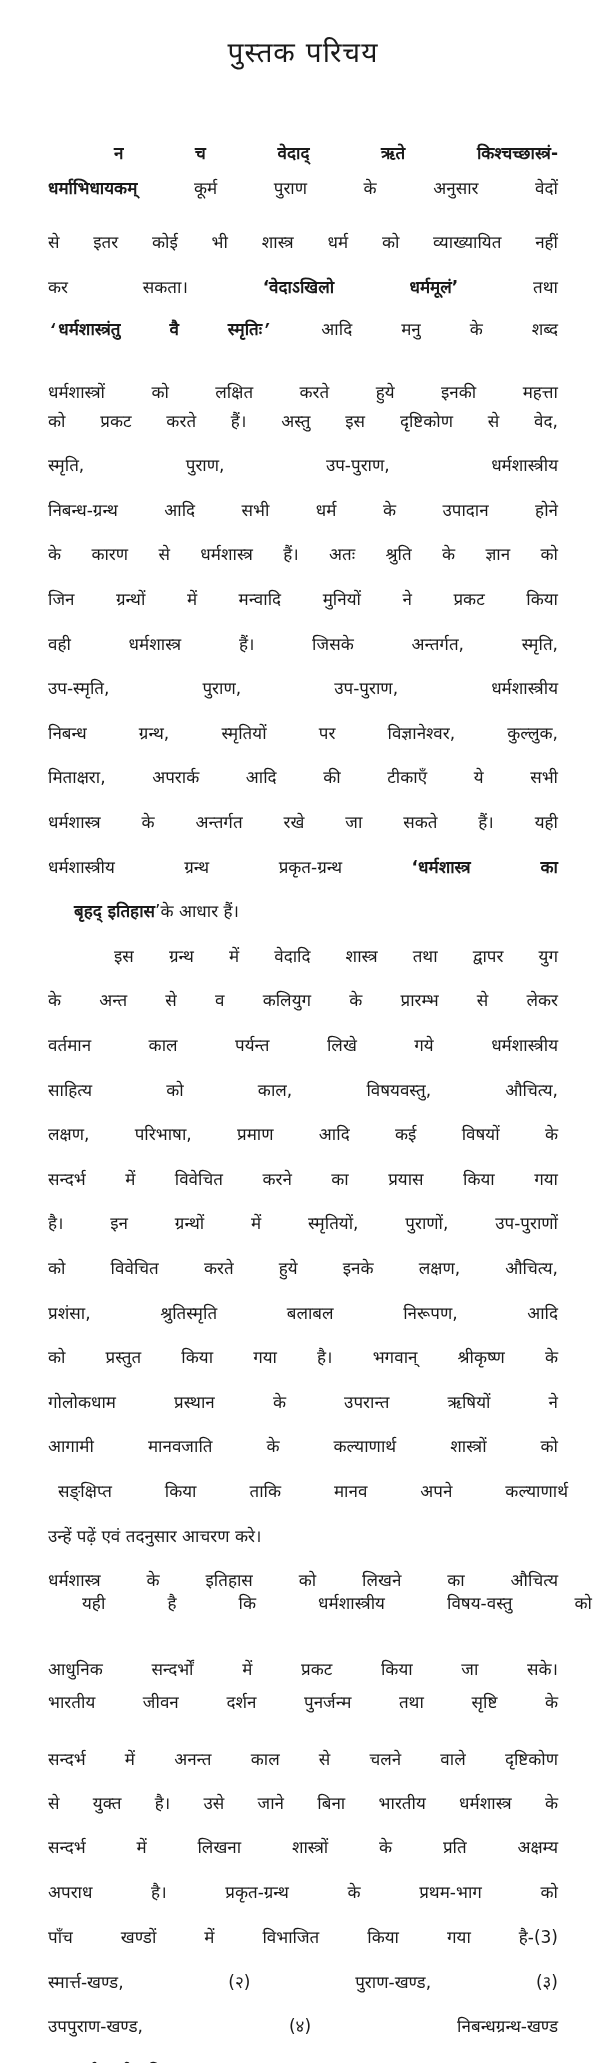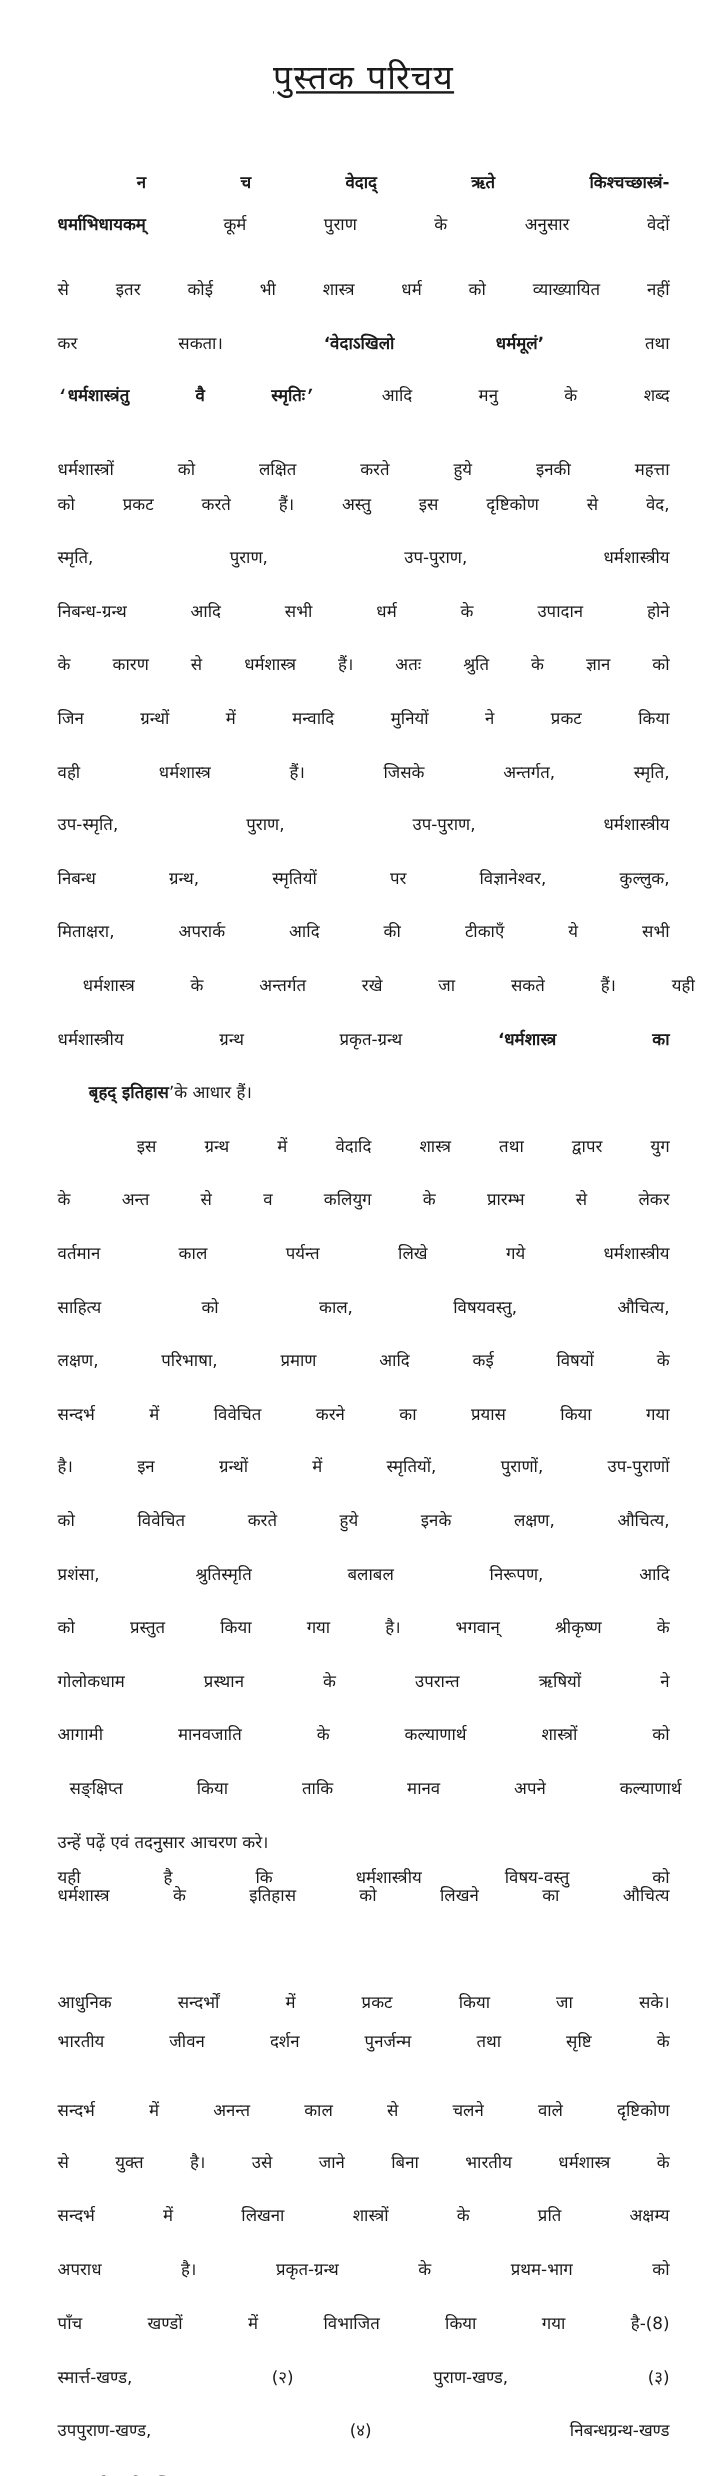--- a/index.html
+++ b/index.html
@@ -1,19 +1,19 @@
 <!DOCTYPE html>
 <html><head>
 <meta charset="utf-8">
 <style>
   html, body { margin: 0; padding: 0; background: #ffffff; }
   body { width: 600px; height: 2063px; overflow: hidden; position: relative; color: #1a1a1a; }
   .page { position: absolute; left: 48px; top: 0; width: 510px; font-family: "DejaVu Sans", "Liberation Sans", sans-serif; }
-  .title { position: absolute; left: 0; width: 510px; top: 44px; text-align: center; font-size: 28px; font-weight: normal; letter-spacing: 1px; margin: 0; text-decoration: underline; }
-  .line { position: absolute; left: 0; width: 510px; font-size: 14px; line-height: 30px; white-space: nowrap; }
+  .title { position: absolute; left: 0; width: 510px; top: 32px; text-align: center; font-size: 28px; font-weight: normal; letter-spacing: 1px; margin: 0; }
+  .line { position: absolute; left: 0; width: 510px; font-size: 17px; line-height: 30px; white-space: nowrap; }
   .line.justify { text-align: justify; text-align-last: justify; }
   .line.indent { left: 66px; width: 444px; }
   .b { font-weight: bold; }
 </style>
 </head>
 <body>
 
 <div class="page">
   <h1 class="title">पुस्तक परिचय</h1>
   <div id="body-lines">
@@ -25,43 +25,43 @@
       <div class="line justify" style="top: 361px; margin-top: 16px;"><span>धर्मशास्त्रों को लक्षित करते हुये इनकी महत्ता</span></div>
       <div class="line justify" style="top: 405.6px;"><span>को प्रकट करते हैं। अस्तु इस दृष्टिकोण से वेद,</span></div>
       <div class="line justify" style="top: 450.2px;"><span>स्मृति, पुराण, उप-पुराण, धर्मशास्त्रीय</span></div>
       <div class="line justify" style="top: 494.8px;"><span>निबन्ध-ग्रन्थ आदि सभी धर्म के उपादान होने</span></div>
       <div class="line justify" style="top: 539.4px;"><span>के कारण से धर्मशास्त्र हैं। अतः श्रुति के ज्ञान को</span></div>
       <div class="line justify" style="top: 584px;"><span>जिन ग्रन्थों में मन्वादि मुनियों ने प्रकट किया</span></div>
       <div class="line justify" style="top: 628.6px;"><span>वही धर्मशास्त्र हैं। जिसके अन्तर्गत, स्मृति,</span></div>
       <div class="line justify" style="top: 673.2px;"><span>उप-स्मृति, पुराण, उप-पुराण, धर्मशास्त्रीय</span></div>
       <div class="line justify" style="top: 717.8px;"><span>निबन्ध ग्रन्थ, स्मृतियों पर विज्ञानेश्वर, कुल्लुक,</span></div>
       <div class="line justify" style="top: 762.4px;"><span>मिताक्षरा, अपरार्क आदि की टीकाएँ ये सभी</span></div>
-      <div class="line justify" style="top: 807px; margin-left: 21px;"><span>धर्मशास्त्र के अन्तर्गत रखे जा सकते हैं। यही</span></div>
+      <div class="line justify" style="top: 807px;"><span>धर्मशास्त्र के अन्तर्गत रखे जा सकते हैं। यही</span></div>
       <div class="line justify" style="top: 851.6px;"><span>धर्मशास्त्रीय ग्रन्थ प्रकृत-ग्रन्थ </span><span class="b">‘धर्मशास्त्र का</span></div>
       <div class="line" style="top: 896.2px; margin-left: 26px;"><span class="b">बृहद् इतिहास</span><span>’के आधार हैं।</span></div>
       <div class="line justify indent" style="top: 940.8px;"><span>इस ग्रन्थ में वेदादि शास्त्र तथा द्वापर युग</span></div>
       <div class="line justify" style="top: 985.4px;"><span>के अन्त से व कलियुग के प्रारम्भ से लेकर</span></div>
       <div class="line justify" style="top: 1030px;"><span>वर्तमान काल पर्यन्त लिखे गये धर्मशास्त्रीय</span></div>
       <div class="line justify" style="top: 1074.6px;"><span>साहित्य को काल, विषयवस्तु, औचित्य,</span></div>
       <div class="line justify" style="top: 1119.2px;"><span>लक्षण, परिभाषा, प्रमाण आदि कई विषयों के</span></div>
       <div class="line justify" style="top: 1163.8px;"><span>सन्दर्भ में विवेचित करने का प्रयास किया गया</span></div>
       <div class="line justify" style="top: 1208.4px;"><span>है। इन ग्रन्थों में स्मृतियों, पुराणों, उप-पुराणों</span></div>
       <div class="line justify" style="top: 1253px;"><span>को विवेचित करते हुये इनके लक्षण, औचित्य,</span></div>
       <div class="line justify" style="top: 1297.6px;"><span>प्रशंसा, श्रुतिस्मृति बलाबल निरूपण, आदि</span></div>
       <div class="line justify" style="top: 1342.2px;"><span>को प्रस्तुत किया गया है। भगवान् श्रीकृष्ण के</span></div>
       <div class="line justify" style="top: 1386.8px;"><span>गोलोकधाम प्रस्थान के उपरान्त ऋषियों ने</span></div>
       <div class="line justify" style="top: 1431.4px;"><span>आगामी मानवजाति के कल्याणार्थ शास्त्रों को</span></div>
       <div class="line justify" style="top: 1476px; margin-left: 10px;"><span>सङ्क्षिप्त किया ताकि मानव अपने कल्याणार्थ</span></div>
       <div class="line" style="top: 1520.6px;"><span>उन्हें पढ़ें एवं तदनुसार आचरण करे।</span></div>
       <div class="line justify" style="top: 1565.2px;"><span>धर्मशास्त्र के इतिहास को लिखने का औचित्य</span></div>
-      <div class="line justify" style="top: 1550px;"><span>यही है कि धर्मशास्त्रीय विषय-वस्तु को</span></div>
+      <div class="line justify" style="top: 1588px; margin-left: 34px;"><span>यही है कि धर्मशास्त्रीय विषय-वस्तु को</span></div>
       <div class="line justify" style="top: 1654.4px;"><span>आधुनिक सन्दर्भों में प्रकट किया जा सके।</span></div>
       <div class="line justify" style="top: 1688px; font-family: Liberation Serif, serif;"><span>भारतीय जीवन दर्शन पुनर्जन्म तथा सृष्टि के</span></div>
       <div class="line justify" style="top: 1743.6px;"><span>सन्दर्भ में अनन्त काल से चलने वाले दृष्टिकोण</span></div>
       <div class="line justify" style="top: 1788.2px;"><span>से युक्त है। उसे जाने बिना भारतीय धर्मशास्त्र के</span></div>
       <div class="line justify" style="top: 1832.8px; font-family: Liberation Serif, serif;"><span>सन्दर्भ में लिखना शास्त्रों के प्रति अक्षम्य</span></div>
       <div class="line justify" style="top: 1877.4px;"><span>अपराध है। प्रकृत-ग्रन्थ के प्रथम-भाग को</span></div>
-      <div class="line justify" style="top: 1922px;"><span>पाँच खण्डों में विभाजित किया गया है-(8)</span></div>
+      <div class="line justify" style="top: 1922px;"><span>पाँच खण्डों में विभाजित किया गया है-(3)</span></div>
       <div class="line justify" style="top: 1966.6px;"><span>स्मार्त्त-खण्ड, (२) पुराण-खण्ड, (३)</span></div>
       <div class="line justify" style="top: 2011.2px;"><span>उपपुराण-खण्ड, (४) निबन्धग्रन्थ-खण्ड</span></div>
       <div class="line" style="top: 2055.8px;"><span>(५) धर्मशास्त्रीय-विषय-वस्तु।</span></div>
     </div>
 </div>
 
 </body></html>

